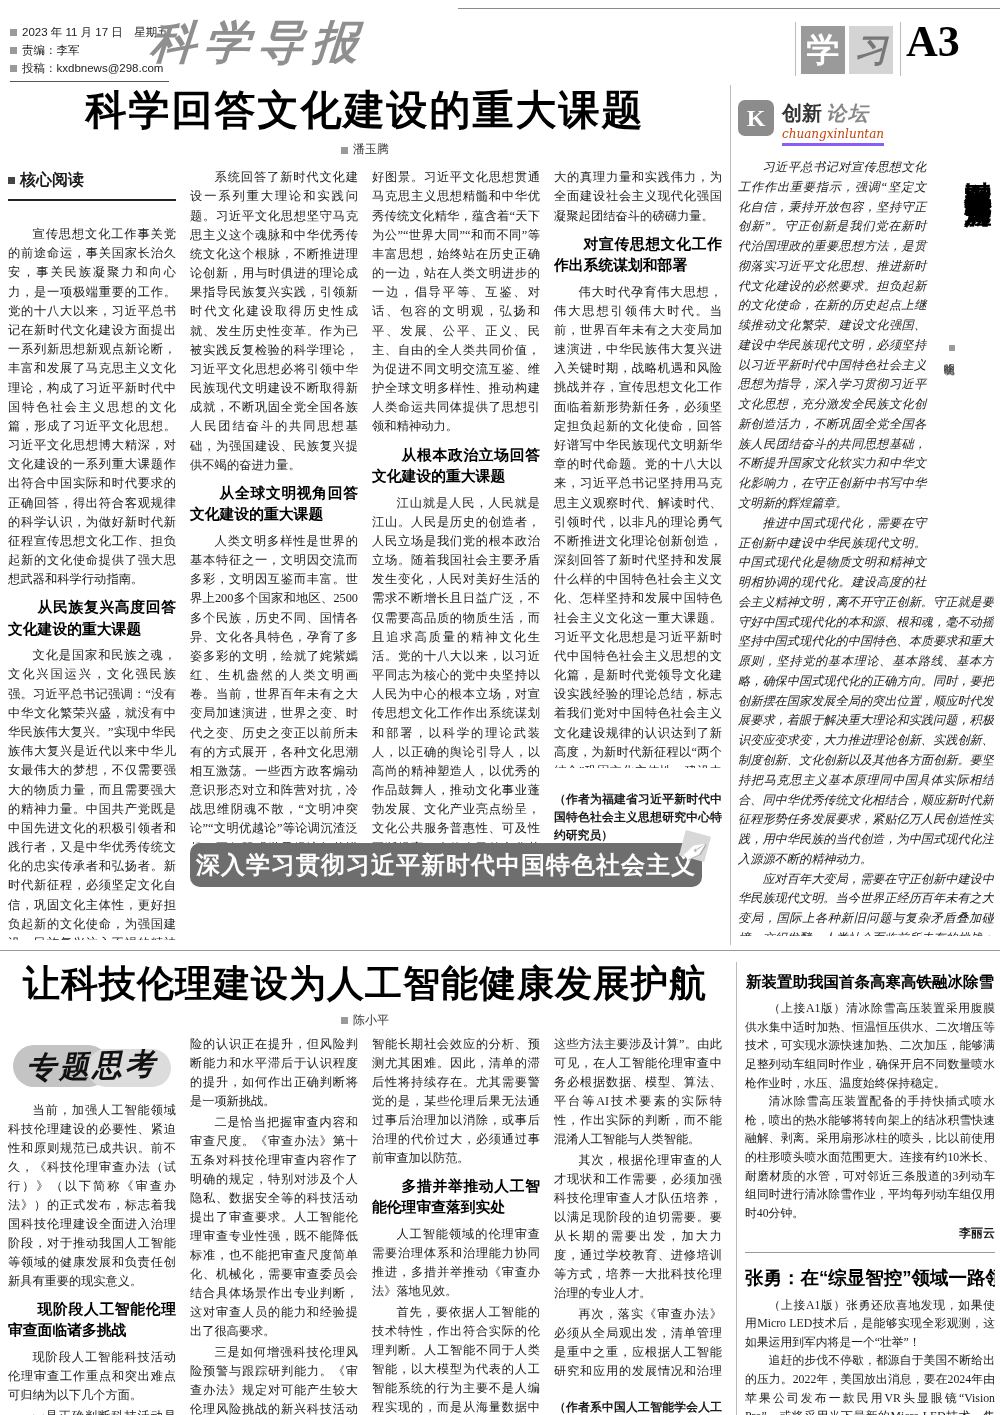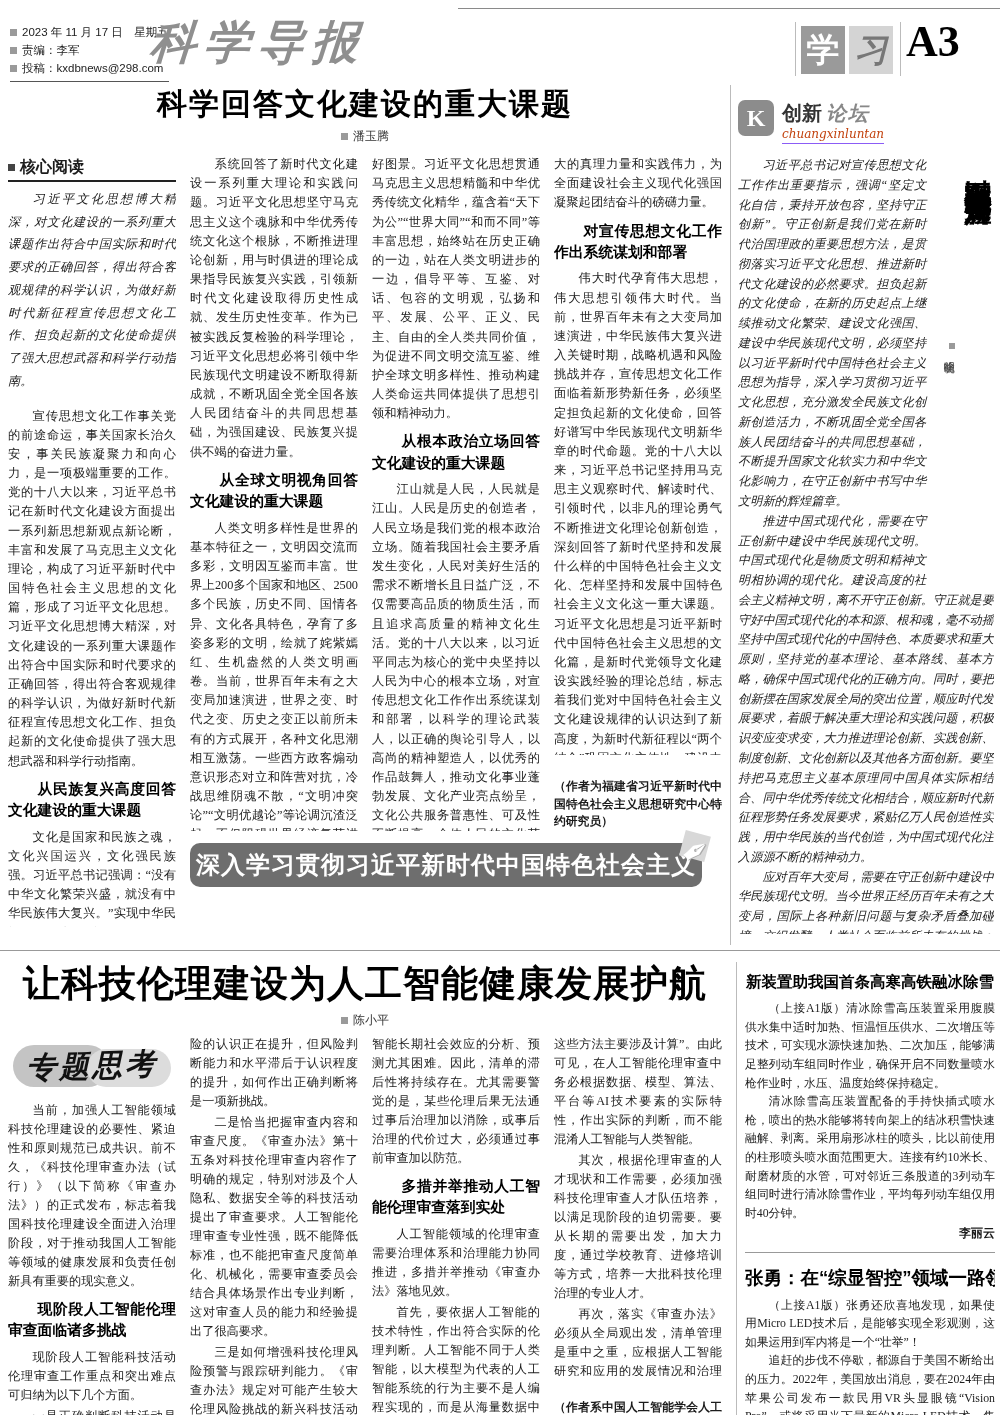--- a/index.html
+++ b/index.html
@@ -17,48 +17,48 @@
   .sec-box{position:absolute;top:26px;width:44px;height:48px;text-align:center;line-height:48px;
            font-size:33px;font-weight:bold;}
   .sec-box.b1{left:801px;background:#9a9a9a;color:#fff;font-family:"Liberation Sans",sans-serif;}
   .sec-box.b2{left:849px;background:#d4d4d4;color:#777;font-style:italic;font-family:"DejaVu Serif",serif;}
   .vline-s{position:absolute;top:22px;width:1px;height:54px;background:#bbb;}
   .page-no{position:absolute;left:906px;top:16px;font-size:44px;font-weight:bold;
            font-family:"Liberation Serif",serif;color:#000;}
   
   .main{position:absolute;left:8px;top:82px;width:714px;}
   .main h1{margin:4px 0 0;text-align:center;font-family:"Liberation Sans","DejaVu Sans",sans-serif;
-           font-weight:900;font-size:30px;letter-spacing:2px;line-height:1.2;color:#000;}
+           font-weight:900;font-size:41px;letter-spacing:2px;line-height:1.2;color:#000;}
   .byline{text-align:center;font-family:"Liberation Sans",sans-serif;font-size:12px;color:#333;margin:6px 0 0;}
   .cols{display:flex;gap:14px;margin-top:10px;align-items:flex-start;}
   .col{width:168px;font-size:12.3px;line-height:1.56;text-align:justify;overflow:hidden;}
   .col.h-tall{height:772px;}
   .col.h-std{height:676px;}
   .col p{margin:0 0 2px;text-indent:2em;}
   .subhead{font-family:"Liberation Sans","DejaVu Sans",sans-serif;font-weight:bold;font-size:14.8px;
            line-height:1.45;margin:8px 0 6px;text-indent:2em;color:#000;}
   .core-head{font-family:"Liberation Sans",sans-serif;font-weight:bold;font-size:16px;
-             border-bottom:2px solid #222;padding-bottom:0;margin-bottom:6px;}
+             border-bottom:2px solid #222;padding-bottom:6px;margin-bottom:24px;}
   .core-intro{font-style:italic;line-height:1.85;margin-bottom:14px;text-indent:2em;}
   .colflex{display:flex;flex-direction:column;gap:19px;}
   .grow{flex:1 1 auto;min-height:0;overflow:hidden;}
   .author-note{font-family:"Liberation Sans",sans-serif;font-weight:bold;font-size:11.8px;
                line-height:1.5;margin-top:4px;}
   .banner{position:absolute;left:182px;top:761px;width:512px;height:44px;background:#6e6e6e;
           border-radius:10px;color:#fff;text-align:center;line-height:44px;
           font-family:"Liberation Sans","DejaVu Sans",sans-serif;font-weight:bold;font-size:24px;letter-spacing:1px;}
   .pen-fold{position:absolute;right:-6px;top:-10px;width:26px;height:26px;background:#d8d8d8;transform:rotate(15deg);}
   .pen{position:absolute;right:-8px;top:-14px;font-size:34px;color:#fff;transform:rotate(-35deg);
        text-shadow:1px 1px 0 #aaa;}
   
   .forum{position:absolute;left:738px;top:100px;width:256px;}
   .forum-hdr{display:flex;align-items:flex-start;gap:8px;}
   .k-badge{width:36px;height:36px;background:#8c8c8c;border-radius:7px;color:#fff;text-align:center;
            line-height:36px;font-size:24px;font-weight:bold;font-family:"Liberation Serif",serif;}
-  .forum-title-wrap{border-bottom:1px solid #8b5cf6;padding-bottom:2px;}
+  .forum-title-wrap{border-bottom:3px solid #8b5cf6;padding-bottom:2px;}
   .forum-title-bold{font-family:"Liberation Sans",sans-serif;font-weight:bold;font-size:20px;color:#333;}
   .forum-title-script{font-style:italic;font-size:20px;color:#888;font-weight:bold;letter-spacing:2px;}
   .forum-roman{font-style:italic;font-size:12px;color:#c2410c;font-family:"DejaVu Serif",serif;}
   .forum-body{margin-top:12px;height:778px;overflow:hidden;font-style:italic;
               font-size:12.2px;line-height:1.62;text-align:justify;}
   .forum-body p{margin:0;text-indent:2em;}
   .v-wrap{float:right;height:404px;margin:2px 0 10px 12px;writing-mode:vertical-rl;font-style:normal;}
   .v-headline{font-family:"Liberation Sans","DejaVu Sans",sans-serif;font-weight:900;font-size:27px;
               letter-spacing:1.5px;line-height:1.25;color:#000;}
   .v-byline{font-size:11px;color:#444;padding-top:185px;line-height:2;}
@@ -101,21 +101,20 @@
   <div class="vline-s" style="left:900px"></div>
   <div class="page-no">A3</div>
 
   <div class="main">
     <h1>科学回答文化建设的重大课题</h1>
     <div class="byline"><span class="sq"></span><span>潘玉腾</span></div>
 
     <div class="cols">
       <div class="col h-tall">
         <div class="core-head"><span class="sq dark"></span><span>核心阅读</span></div>
-        <div class="core-intro">习近平文化思想博大精深，对文化建设的一系列重大课题作出符合中国实际和时代要求的正确回答，得出符合客观规律的科学认识，为做好新时代新征程宣传思想文化工作、担负起新的文化使命提供了强大思想武器和科学行动指南。</div>
         <p>宣传思想文化工作事关党的前途命运，事关国家长治久安，事关民族凝聚力和向心力，是一项极端重要的工作。党的十八大以来，习近平总书记在新时代文化建设方面提出一系列新思想新观点新论断，丰富和发展了马克思主义文化理论，构成了习近平新时代中国特色社会主义思想的文化篇，形成了习近平文化思想。习近平文化思想博大精深，对文化建设的一系列重大课题作出符合中国实际和时代要求的正确回答，得出符合客观规律的科学认识，为做好新时代新征程宣传思想文化工作、担负起新的文化使命提供了强大思想武器和科学行动指南。</p>
         <div class="subhead">从民族复兴高度回答文化建设的重大课题</div>
         <p>文化是国家和民族之魂，文化兴国运兴，文化强民族强。习近平总书记强调：“没有中华文化繁荣兴盛，就没有中华民族伟大复兴。”实现中华民族伟大复兴是近代以来中华儿女最伟大的梦想，不仅需要强大的物质力量，而且需要强大的精神力量。中国共产党既是中国先进文化的积极引领者和践行者，又是中华优秀传统文化的忠实传承者和弘扬者。新时代新征程，必须坚定文化自信，巩固文化主体性，更好担负起新的文化使命，为强国建设、民族复兴注入不竭的精神动力。时代是思想之母，实践是理论之源。党的十八大以来，习近平总书记围绕新时代文化建设提出一系列重大创新理论，明体达用、体用贯通，</p>
       </div>
       <div class="col h-std">
         <p>系统回答了新时代文化建设一系列重大理论和实践问题。习近平文化思想坚守马克思主义这个魂脉和中华优秀传统文化这个根脉，不断推进理论创新，用与时俱进的理论成果指导民族复兴实践，引领新时代文化建设取得历史性成就、发生历史性变革。作为已被实践反复检验的科学理论，习近平文化思想必将引领中华民族现代文明建设不断取得新成就，不断巩固全党全国各族人民团结奋斗的共同思想基础，为强国建设、民族复兴提供不竭的奋进力量。</p>
         <div class="subhead">从全球文明视角回答文化建设的重大课题</div>
         <p>人类文明多样性是世界的基本特征之一，文明因交流而多彩，文明因互鉴而丰富。世界上200多个国家和地区、2500多个民族，历史不同、国情各异、文化各具特色，孕育了多姿多彩的文明，绘就了姹紫嫣红、生机盎然的人类文明画卷。当前，世界百年未有之大变局加速演进，世界之变、时代之变、历史之变正以前所未有的方式展开，各种文化思潮相互激荡。一些西方政客煽动意识形态对立和阵营对抗，冷战思维阴魂不散，“文明冲突论”“文明优越论”等论调沉渣泛起，不仅阻碍世界经济复苏进程，也给人类文明发展带来严峻挑战。面对“世界怎么了、我们怎么办”的时代之问，习近平总书记以宏阔的世界眼光和深厚的天下情怀，创造性提出全球文明倡议，携手绘就人类文明发展的美</p>
       </div>
       <div class="col h-std">

